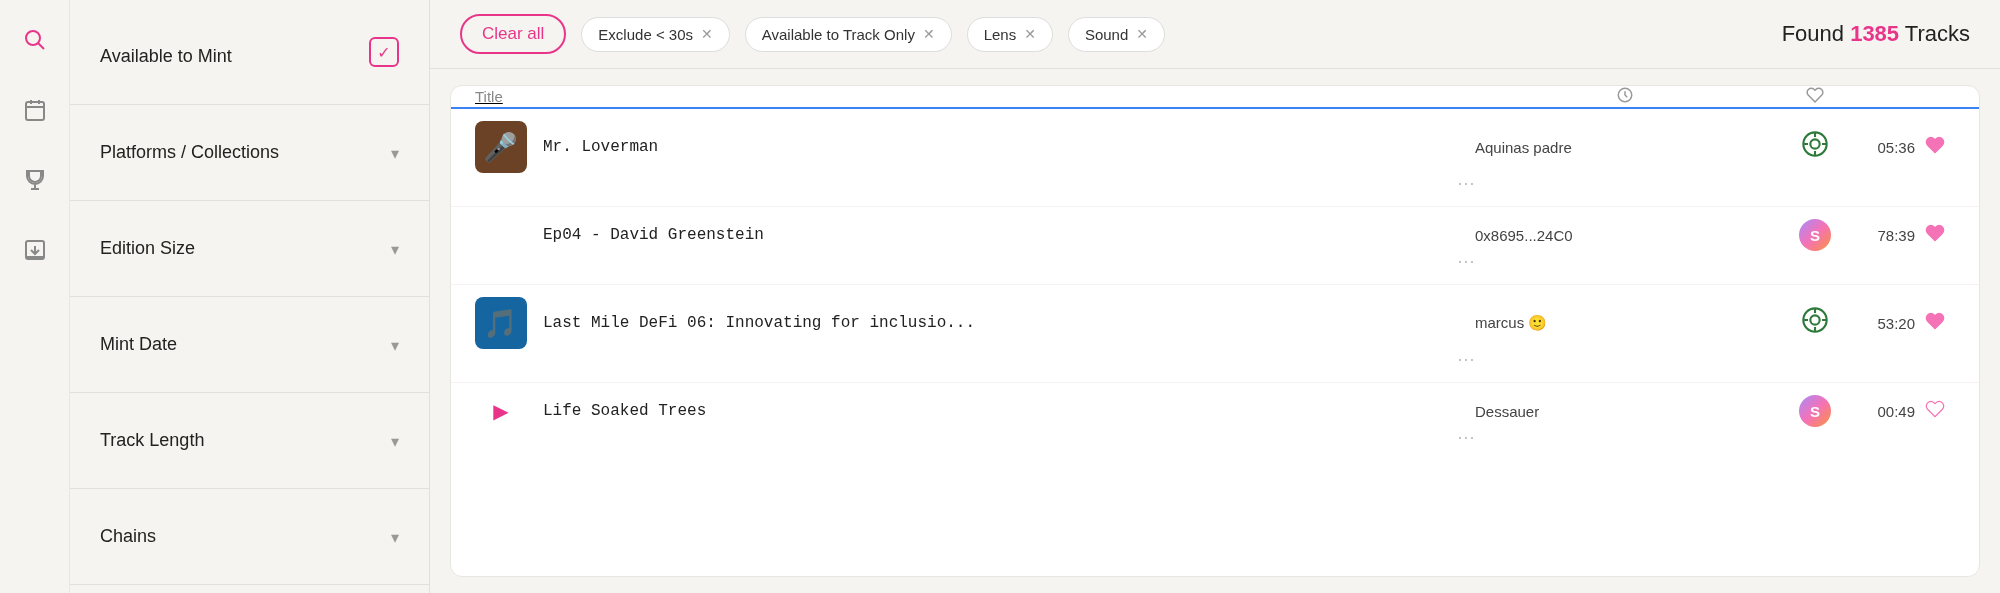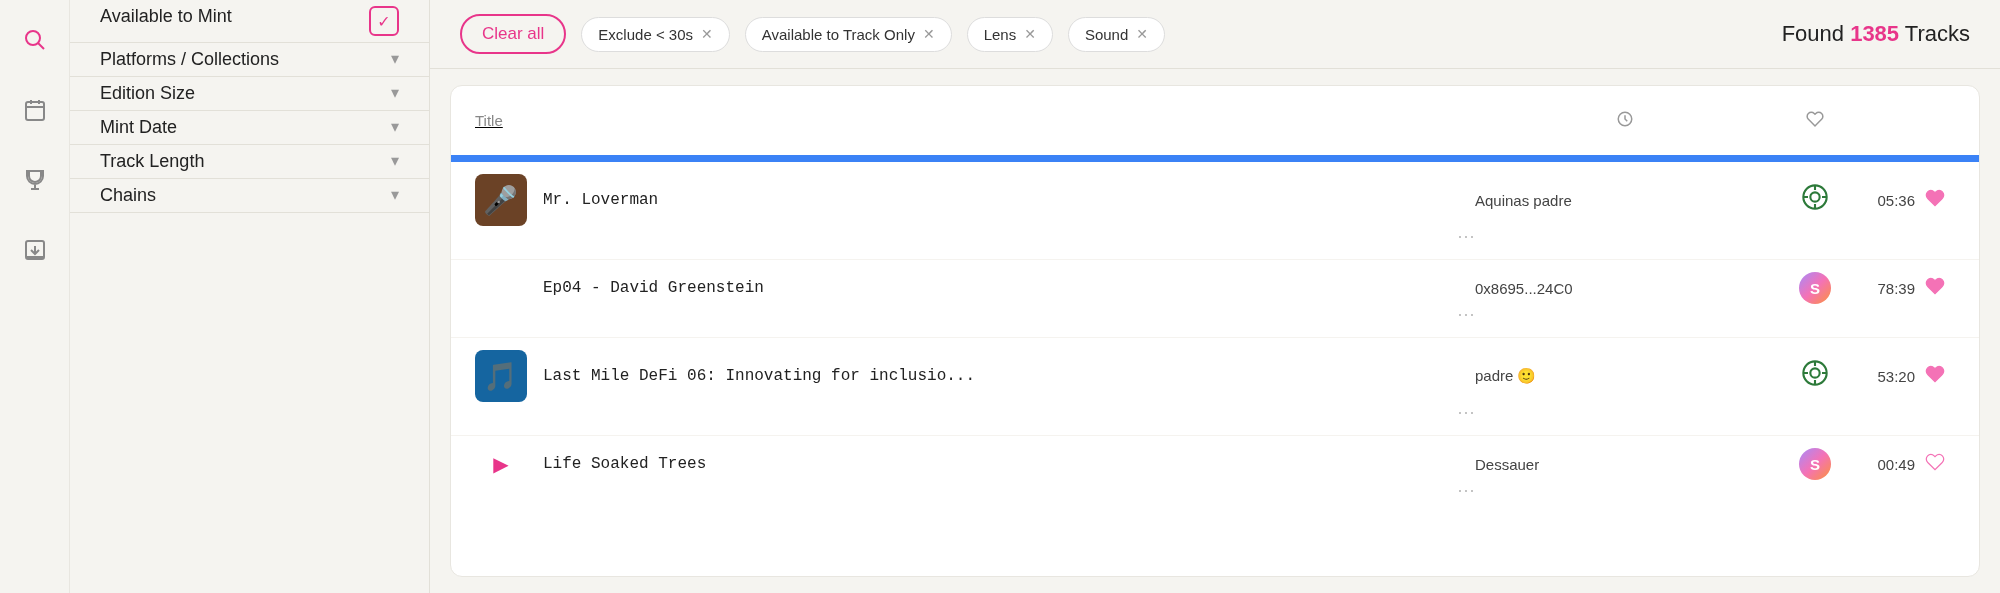--- a/index.html
+++ b/index.html
@@ -40,23 +40,23 @@
     
     .sidebar {
       width: 360px;
       background: #f5f4f0;
       border-right: 1px solid #e2e0d8;
       padding: 0;
       overflow-y: auto;
     }
     .filter-item {
       border-bottom: 1px solid #e2e0d8;
-      padding: 6px 30px;
-      display: flex;
-      align-items: flex-start;
+      padding: 37px 30px;
+      display: flex;
+      align-items: flex-end;
       justify-content: space-between;
       cursor: pointer;
       gap: 9px;
     }
     .filter-item:first-child {
       border-top: none;
     }
     .filter-label {
       font-size: 18px;
       font-weight: 500;
@@ -148,22 +148,22 @@
       flex: 1;
       background: #fff;
       margin: 16px 20px;
       border-radius: 12px;
       overflow: hidden;
       border: 1px solid #e8e6e0;
     }
     .table-header {
       display: grid;
       grid-template-columns: 1fr 300px 80px 60px 40px;
-      padding: 24px 24px;
-      border-bottom: 7px solid #3b82f6;
+      padding: 0 24px;
+      border-bottom: 2px solid #3b82f6;
       align-items: center;
       text-decoration: underline;
     }
     .th {
       font-size: 15px;
       color: #888;
       font-weight: 400;
     }
     .th.center { text-align: center; }
 
@@ -402,21 +402,21 @@
       <div class="more-icon">···</div>
     </div>
 
     <div class="table-row">
       <div class="track-title-cell">
         <div class="track-thumb" style="background: #1565a0;">
           <span style="font-size:28px;">🎵</span>
         </div>
         <span class="track-name">Last Mile DeFi 06: Innovating for inclusio...</span>
       </div>
-      <div class="artist-name">padre 🙂</div>
+      <div class="artist-name">marcus 🙂</div>
       <div class="platform-icon">
         <span class="platform-lens">
           <svg width="28" height="28" viewBox="0 0 24 24" fill="none" stroke="#2d7a3a" stroke-width="1.8">
               <circle cx="12" cy="12" r="4"></circle>
               <path d="M12 2a10 10 0 0 1 0 20A10 10 0 0 1 12 2"></path>
               <path d="M2 12h4M18 12h4M12 2v4M12 18v4"></path>
             </svg>
         </span>
       </div>
       <div class="duration">53:20</div>

